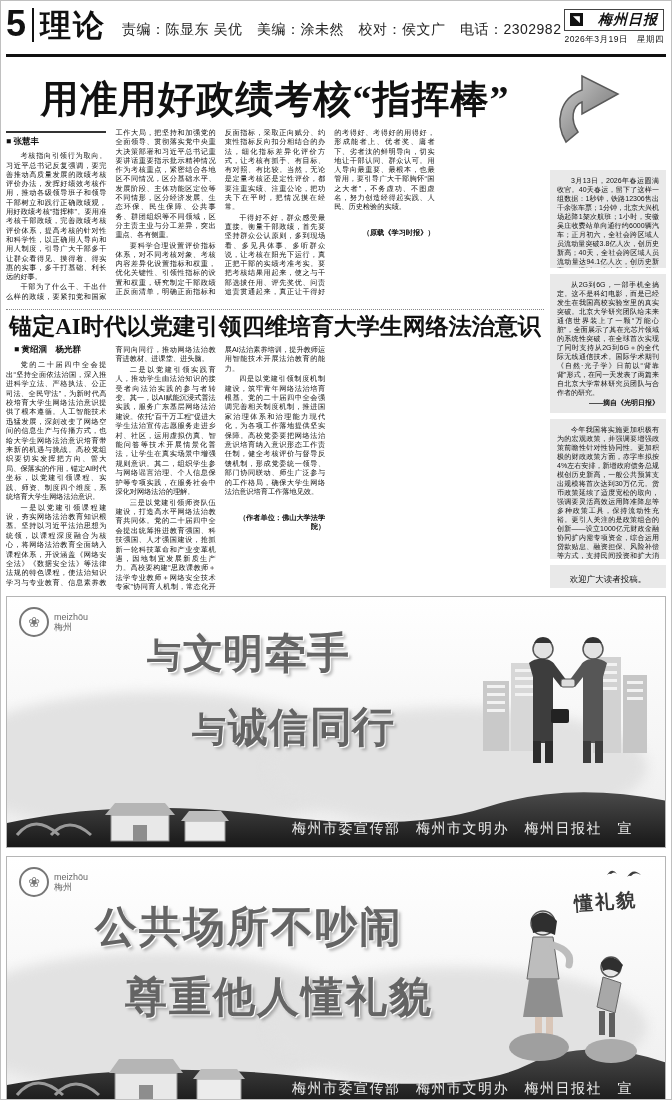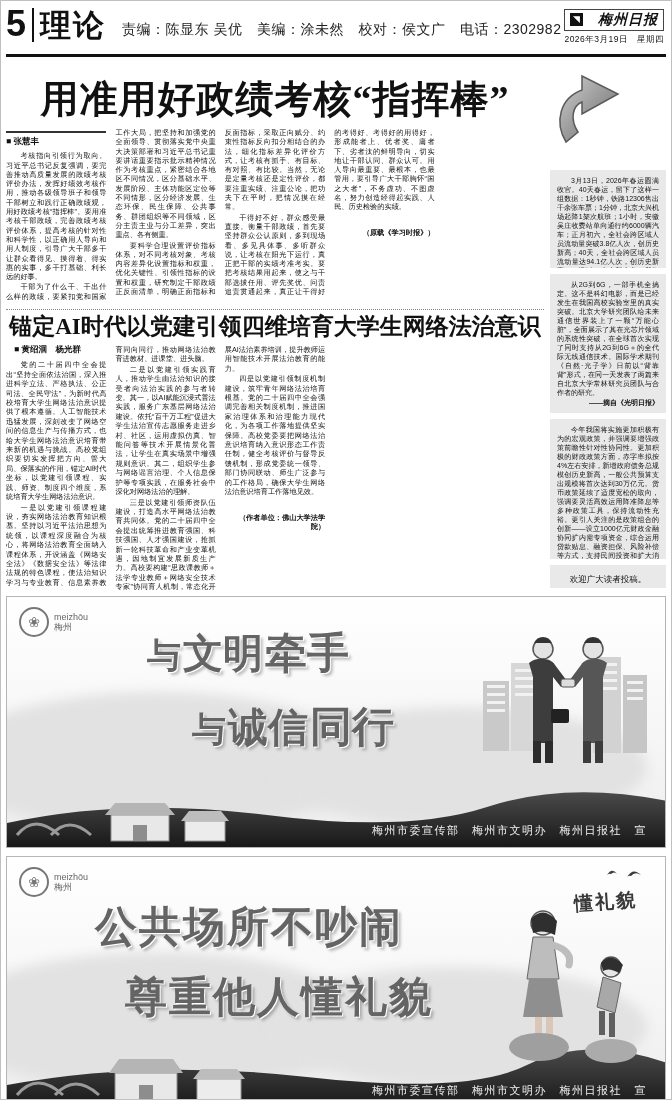--- a/index.html
+++ b/index.html
@@ -60,21 +60,21 @@
   .ad-logo{position:absolute;left:12px;top:10px;display:flex;align-items:center;gap:5px;z-index:4;}
   .emblem{width:26px;height:26px;border-radius:50%;border:2px solid #777;color:#777;display:flex;align-items:center;justify-content:center;font-size:14px;background:#fff;}
   .ad-logo-text{font-size:9px;color:#666;line-height:10px;}
   .slogan{position:absolute;z-index:3;color:#646464;font-family:"Liberation Serif",serif;font-weight:900;text-shadow:1px 1px 0 #fff,3px 3px 3px rgba(0,0,0,.25);}
   .slogan .sz-s{font-size:34px;}
   .slogan .sz-l{font-size:40px;}
   .slogan .sz-m{font-size:42px;}
   .slogan-row{display:flex;align-items:baseline;gap:2px;}
   .ad2 .slogan-row{font-size:42px;letter-spacing:2px;}
   .wave{position:absolute;left:0;right:0;bottom:0;height:58px;z-index:2;}
-  .ad-attrib{position:absolute;right:18px;bottom:9px;z-index:5;color:#f0f0f0;font-size:11px;letter-spacing:1.5px;}
+  .ad-attrib{position:absolute;right:32px;bottom:9px;z-index:5;color:#f0f0f0;font-size:14px;letter-spacing:1.5px;}
   .illu{position:absolute;z-index:3;}
   .bubble-text{position:absolute;z-index:4;font-family:"Liberation Serif",serif;font-weight:700;font-size:19px;color:#3a3a3a;transform:rotate(-4deg);letter-spacing:2px;}
   .landmark{position:absolute;left:8px;bottom:2px;z-index:3;}
   .birds{position:absolute;right:16px;top:8px;z-index:4;}
 </style>
 </head>
 <body>
 
 <div class="page">
 

